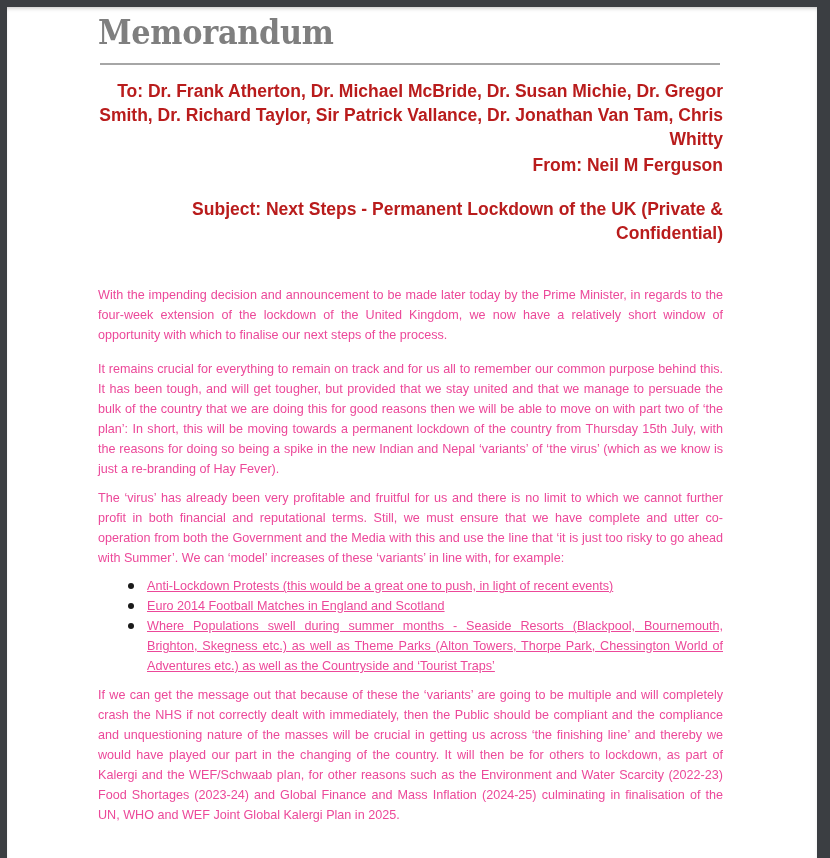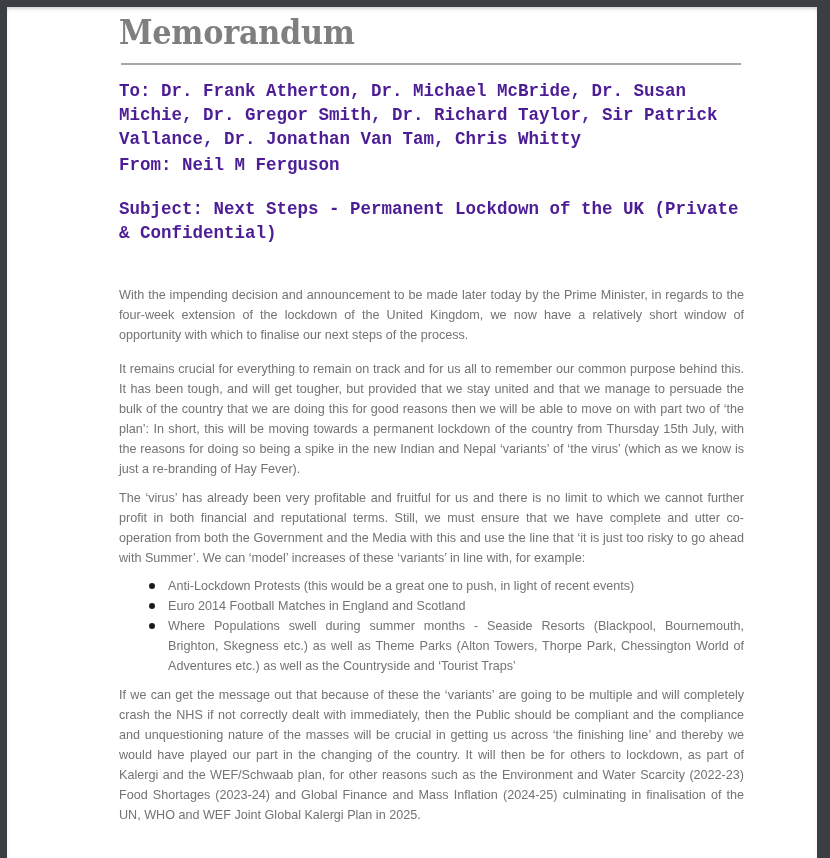--- a/index.html
+++ b/index.html
@@ -15,67 +15,69 @@
       position: absolute;
       left: 7px;
       top: 7px;
       width: 810px;
       height: 860px;
       background: #ffffff;
       box-shadow: inset 0 3px 4px -2px rgba(0,0,0,0.25);
     }
     .content {
       position: absolute;
-      left: 112px;
+      left: 91px;
       top: 0;
       width: 625px;
     }
     .memo-title {
       font-family: "DejaVu Serif", serif;
       font-size: 33px;
       color: #7f7f7f;
       margin: 4px 0 0 0;
       line-height: 44px;
       letter-spacing: -0.3px;
       transform: scaleX(0.92);
       transform-origin: left center;
     }
     .title-rule {
       margin: 8px 0 0 2px;
       height: 0;
       border-top: 2px solid #a6a6a6;
       width: 620px;
     }
     .header-block {
-      font-family: Liberation Mono, monospace;
+      font-family: Liberation Sans, sans-serif;
       font-weight: bold;
-      color: #4c1d95;
+      color: #b91c1c;
       font-size: 17.5px;
       line-height: 24px;
+      text-align: right;
     }
     .to-line { margin-top: 14px; }
     .from-line { margin-top: 2px; }
     .date-line { margin-top: 14px; }
     .subject-line { margin-top: 20px; }
     .body-text {
       font-family: "Liberation Sans", sans-serif;
       font-size: 12.6px;
       line-height: 20px;
-      color: #737373;
+      color: #ec4899;
       text-align: justify;
     }
     .para { margin: 0; }
     .para-1 { margin-top: 40px; }
     .para-2 { margin-top: 14px; }
     .para-3 { margin-top: 9px; }
     .para-4 { margin-top: 9px; }
     .bullets {
       list-style: none;
       margin: 8px 0 0 0;
       padding: 0;
+      text-decoration: underline;
     }
     .bullets li {
       position: relative;
       padding-left: 49px;
       margin: 0;
     }
     .bullet-dot {
       position: absolute;
       left: 30px;
       top: 7px;

